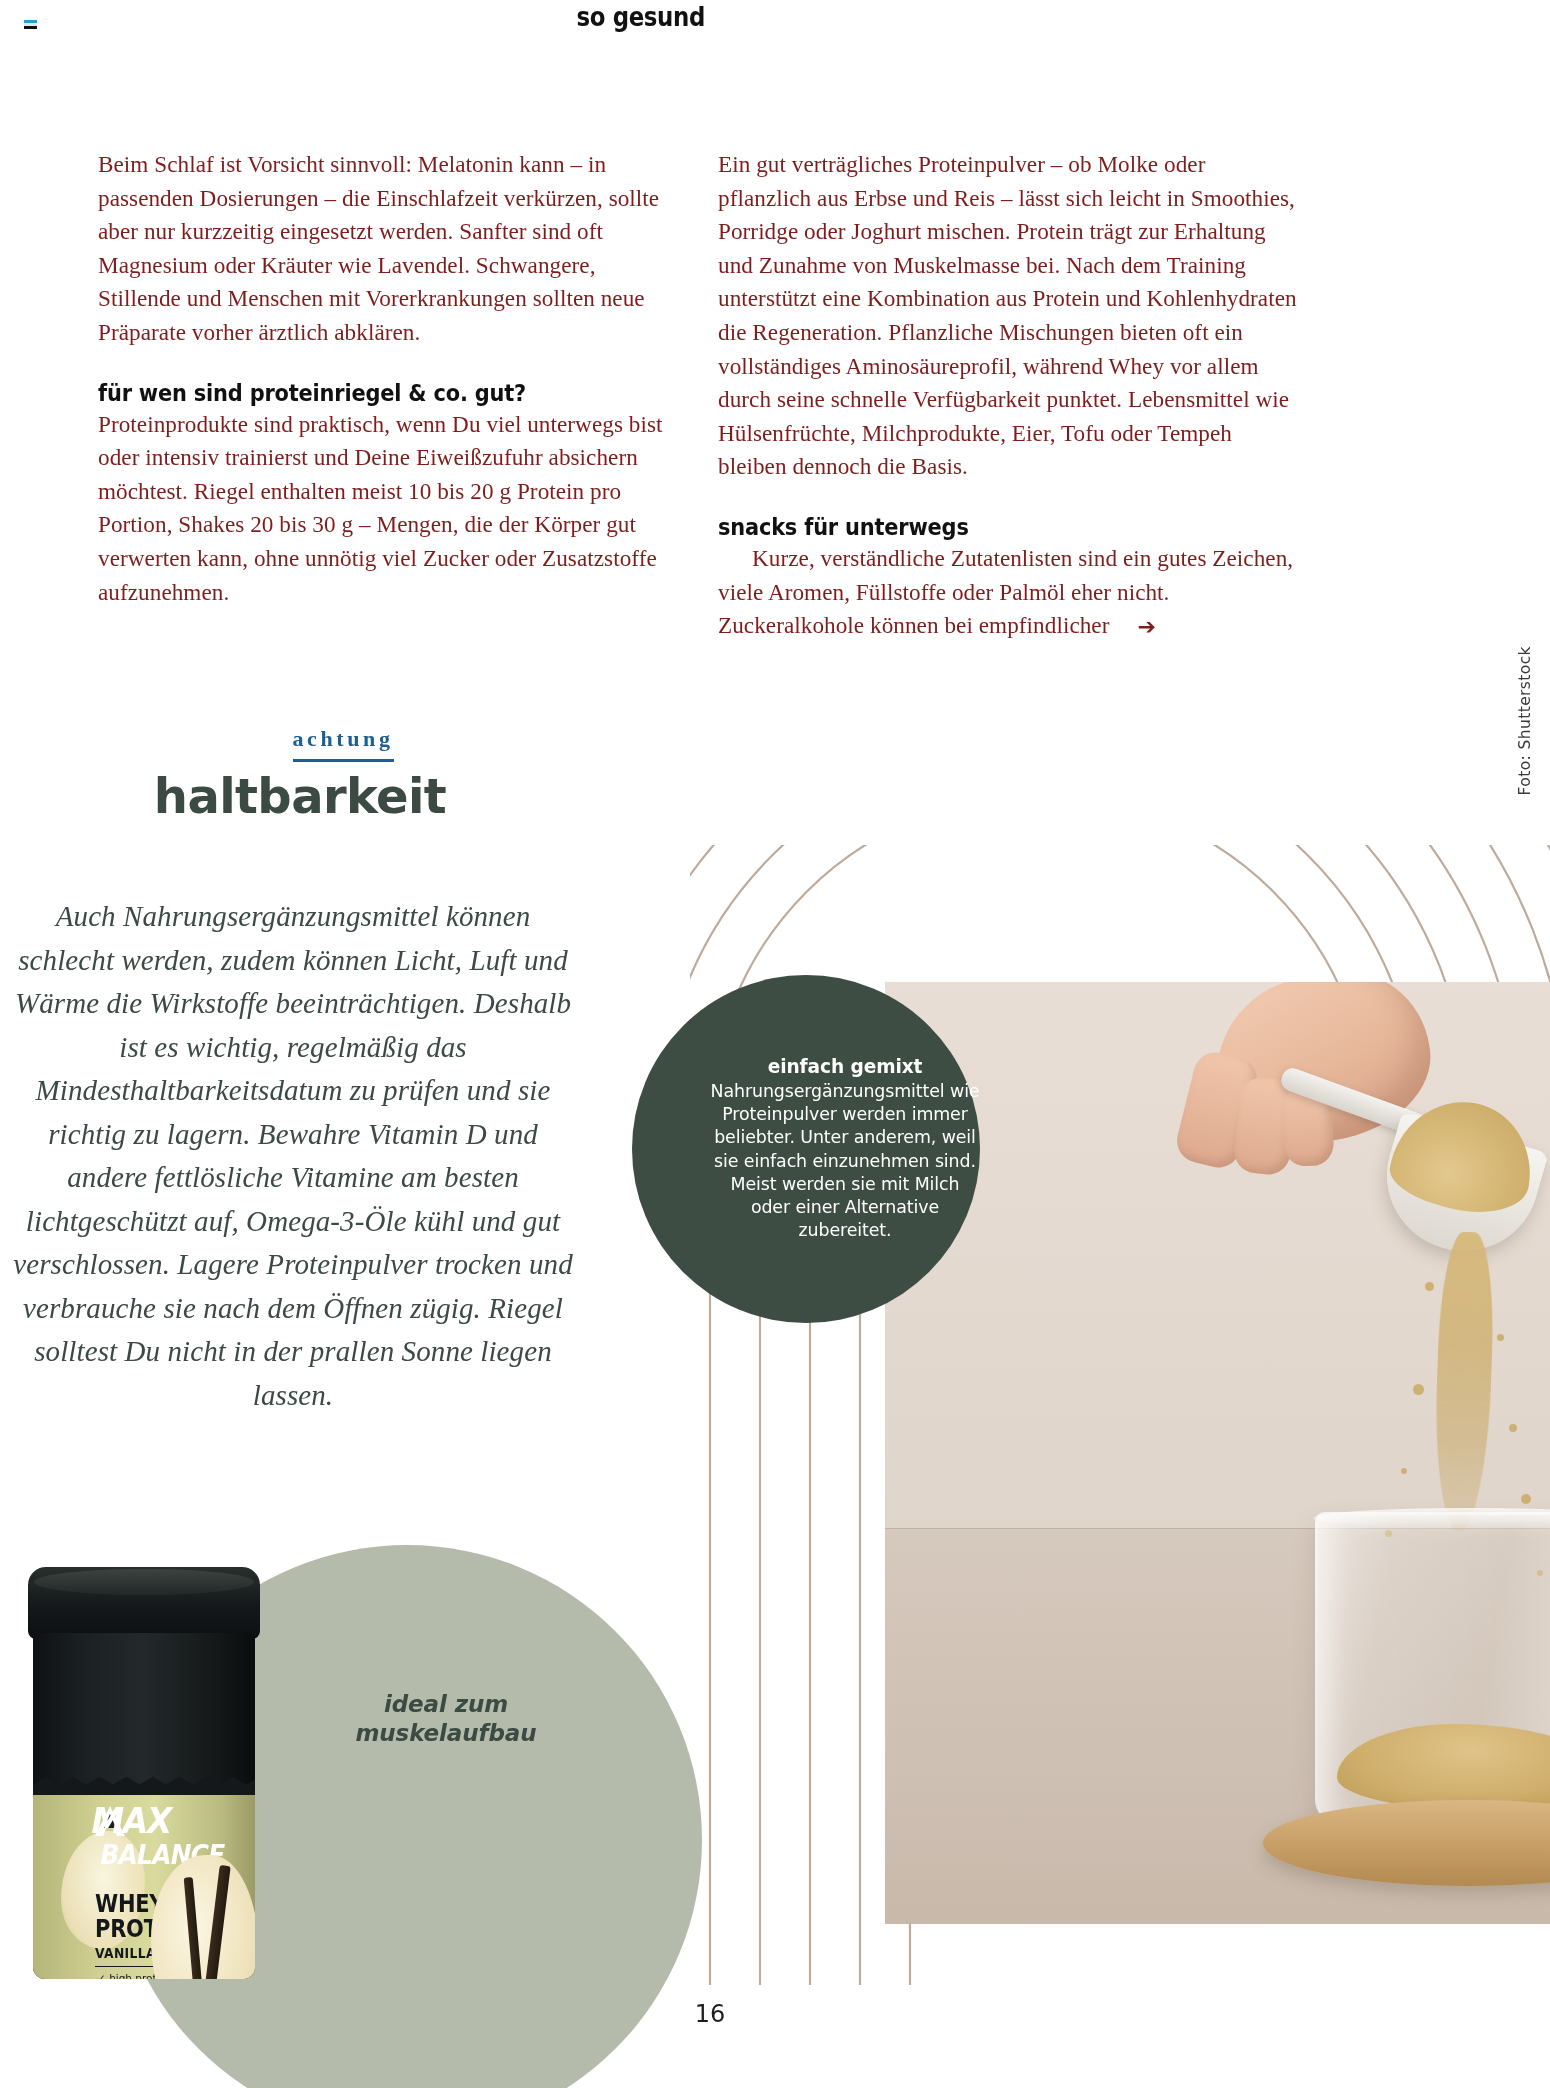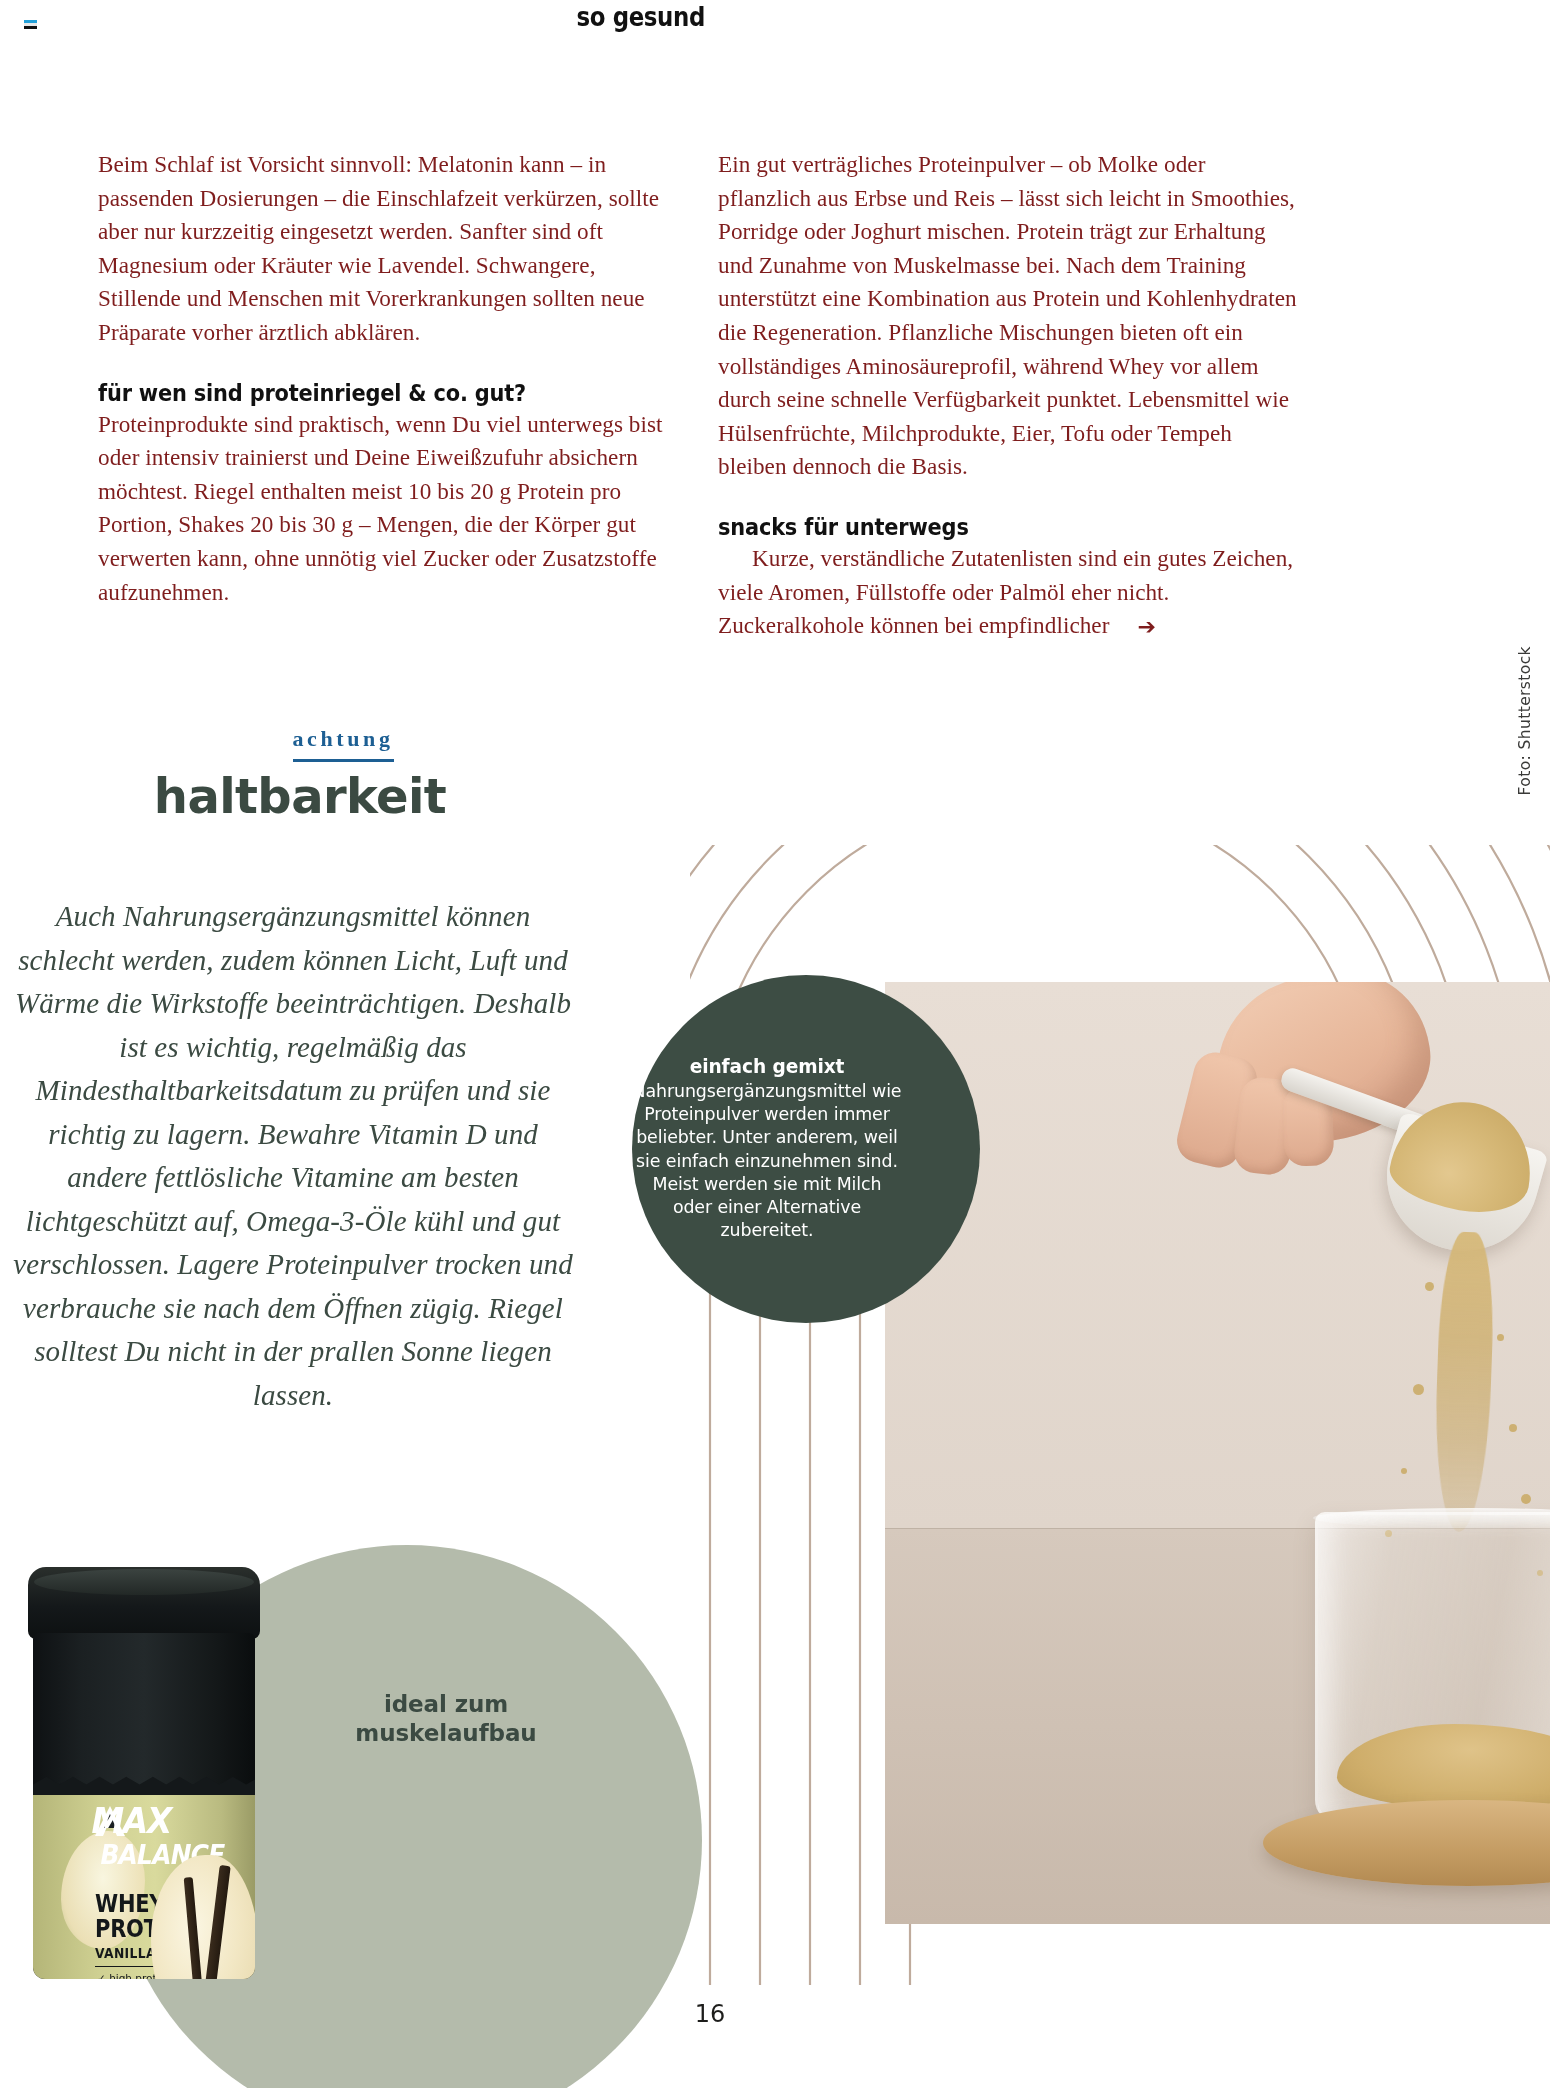--- a/index.html
+++ b/index.html
@@ -169,21 +169,21 @@
     position:absolute; left:378px; top:818px; width:410px; height:86px;
     background:linear-gradient(180deg,#d9b682 0%,#c49c63 60%,#b38a52 100%);
     border-radius:50%;
     box-shadow:0 8px 16px rgba(110,85,60,.26);
   }
 
   
   .circle-green {
     position:absolute; left:632px; top:975px; width:348px; height:348px;
     background:#3d4d44; border-radius:50%;
-    display:flex; align-items:center; justify-content:flex-start;
+    display:flex; align-items:center; justify-content:flex-end;
   }
   .circle-green .inner {
     width:270px; text-align:center; color:#ffffff;
     font-family:"DejaVu Sans", sans-serif;
     font-size:17.4px; line-height:23.3px; letter-spacing:-0.1px;
   }
   .circle-green .ttl {
     font-weight:bold; font-size:18.6px; margin-bottom:1px; letter-spacing:-0.1px;
   }
 
@@ -192,21 +192,21 @@
     position:absolute; left:112px; top:1545px; width:590px; height:590px;
     background:#b4bbab; border-radius:50%;
   }
   .sage-text {
     position:absolute; left:270px; top:1690px; width:352px;
     text-align:center; color:#3b4a42;
     font-family:"DejaVu Sans", sans-serif;
     font-size:20.5px; line-height:28.6px; letter-spacing:-0.1px;
   }
   .sage-text .ttl {
-    font-weight:bold; font-size:23px; line-height:28.5px; margin-bottom:0;
+    font-weight:bold; font-size:23px; line-height:28.5px; margin-bottom:0;font-style:italic;
   }
 
   .page-no {
     position:absolute; left:660px; top:2000px; width:100px; text-align:center;
     font-family:"DejaVu Sans", sans-serif; font-size:24px; color:#1d1d1b;
   }
 
   
   .tub { position:absolute; left:28px; top:1567px; width:232px; height:512px; }
   .tub-lid {

